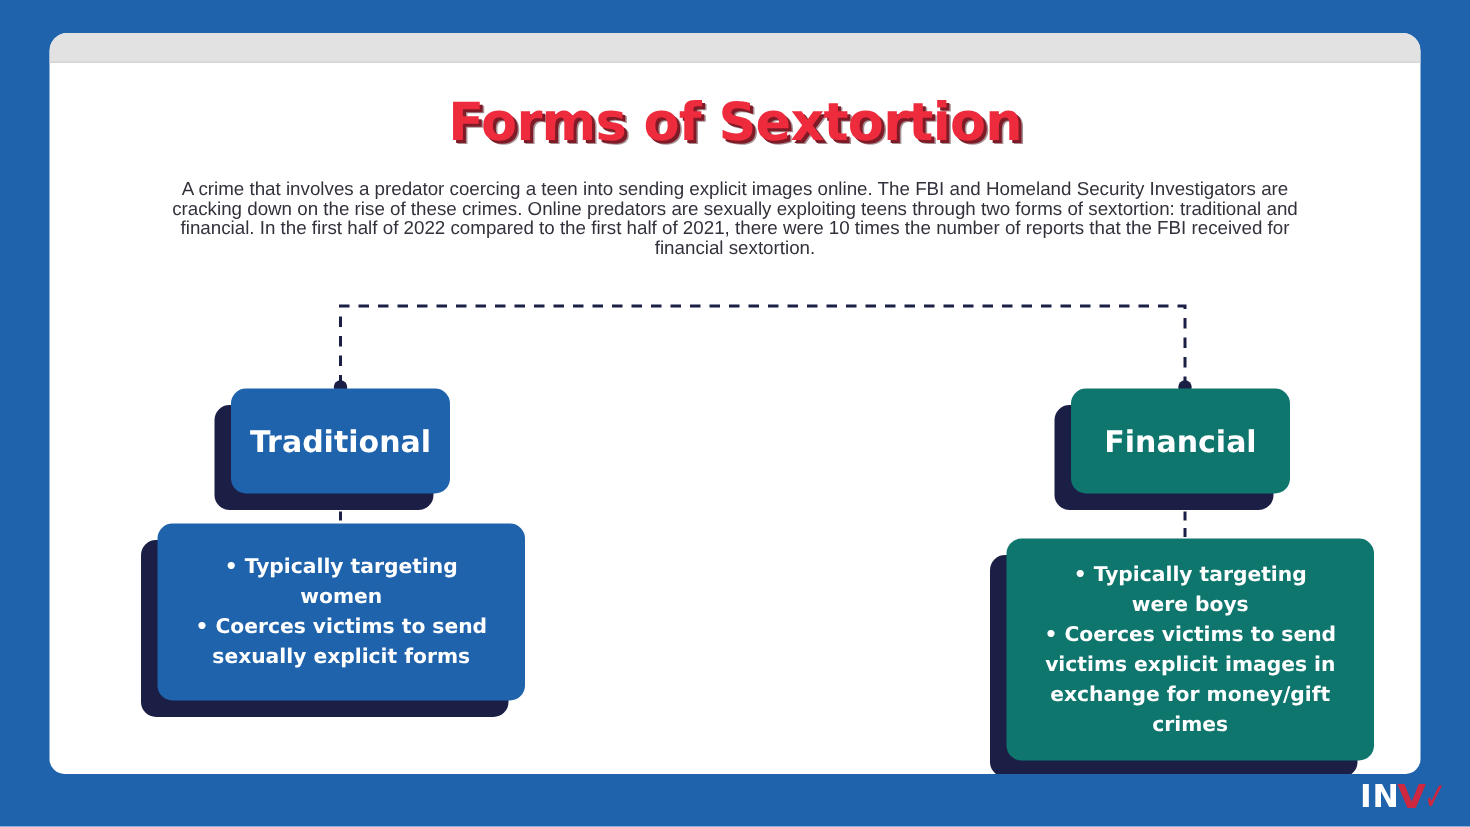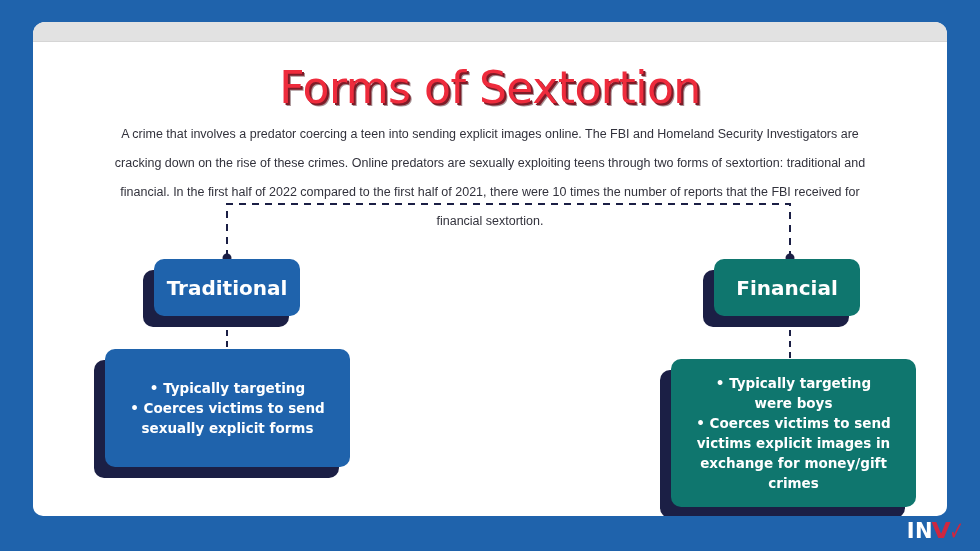--- a/index.html
+++ b/index.html
@@ -28,36 +28,36 @@
     background:#E2E2E2;
     border-bottom:1px solid #d5d5d5;
   }
 
   
   .title {
     position:absolute;
     left:0; top:40px;
     width:914px;
     text-align:center;
-    font-size:44px;
-    font-weight:normal;
+    font-size:35px;
+    font-weight:bold;
     letter-spacing:-0.5px;
     color:#EE2B3C;
     text-shadow:2px 2px 0 #7e1b27, 3px 3px 0 rgba(60,10,18,.45);
     font-family:"DejaVu Sans", sans-serif;
   }
 
   
   .intro {
     position:absolute;
     left:75px; top:98px;
     width:764px;
     text-align:center;
     font-size:12.5px;
-    line-height:29px;
+    line-height:13px;
     color:#32323c;
     font-family:"Liberation Sans", sans-serif;
   }
 
   
   .connectors { position:absolute; left:0; top:0; width:914px; height:494px; pointer-events:none; }
 
   
   .node {
     position:absolute;
@@ -84,21 +84,21 @@
     width:100%; height:100%;
     border-radius:10px;
     display:flex;
     align-items:center;
     justify-content:center;
     padding:6px 10px;
   }
   .blue .face { background:#1F63AC; }
   .red  .face { background:#0f766e; }
 
-  .head-node { width:146px; height:57px; font-size:20px; }
+  .head-node { width:146px; height:70px; font-size:20px; }
   .list-node { font-size:13.5px; line-height:20px; }
 
   #node-traditional { left:121px; top:237px; }
   #node-financial   { left:681px; top:237px; }
 
   #node-traditional-details { left:72px; top:327px; width:245px; height:118px; }
   #node-financial-details   { left:638px; top:337px; width:245px; height:148px; }
 
   .list-lines { display:block; }
   .list-line { display:block;text-align:center; }
@@ -153,20 +153,21 @@
   <div class="node blue head-node" id="node-traditional">
     <div class="shadow"></div>
     <div class="face">Traditional</div>
   </div>
 
   <div class="node blue list-node" id="node-traditional-details">
     <div class="shadow"></div>
     <div class="face">
       <span class="list-lines">
         <span class="list-line">• Typically targeting</span>
+        <span class="list-line">women</span>
         <span class="list-line">• Coerces victims to send</span>
         <span class="list-line">sexually explicit forms</span>
       </span>
     </div>
   </div>
 
   <div class="node red head-node" id="node-financial">
     <div class="shadow"></div>
     <div class="face">Financial</div>
   </div>

